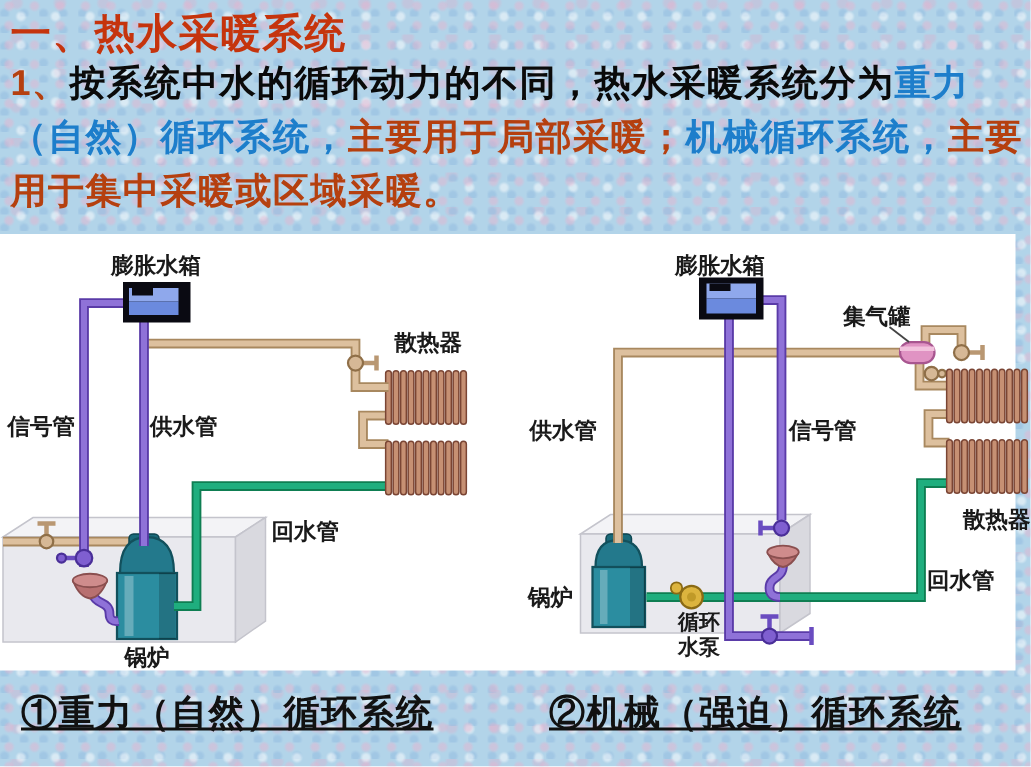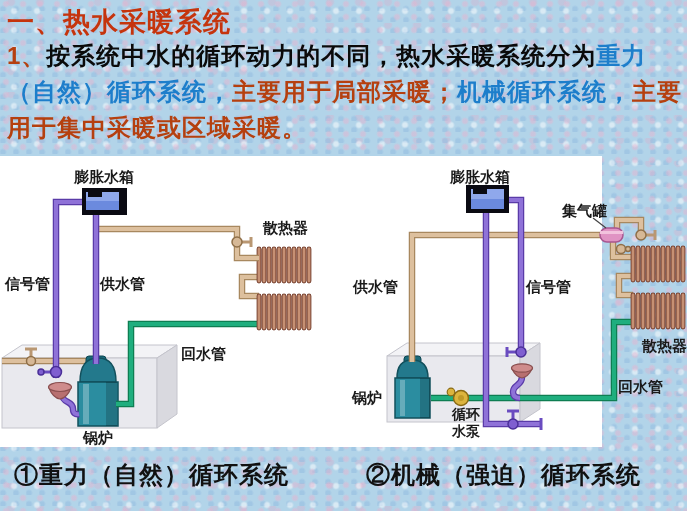--- a/index.html
+++ b/index.html
@@ -20,29 +20,29 @@
     font-size:27px;font-weight:bold;color:#c5340d;letter-spacing:1px;white-space:nowrap;
   }
   .para{
     position:absolute;left:7px;top:38px;width:676px;
     font-size:24px;font-weight:bold;line-height:36px;letter-spacing:1px;
     color:#0a0a0a;
   }
   .para .c-red{color:#b5400f;}
   .para .c-blue{color:#1d7ecb;}
   .white-band{
-    position:absolute;left:0;top:156px;width:602px;height:291px;background:#ffffff;
+    position:absolute;left:0;top:156px;width:677px;height:291px;background:#ffffff;
   }
   .diagram{position:absolute;top:0;}
   .diagram.left{left:0;}
   .diagram.right{left:345px;}
   .caption{
     position:absolute;top:459px;
     font-family:"Liberation Serif", serif;font-size:24px;font-weight:bold;color:#111;
-    white-space:nowrap;letter-spacing:1px;
+    white-space:nowrap;letter-spacing:1px;text-decoration:underline;
   }
   .caption.left{left:14px;}
   .caption.right{left:366px;}
   
   .lbl{font-family:"Liberation Serif", serif;font-size:15px;font-weight:bold;fill:#1a1a1a;}
   .lbl-s{font-family:"Liberation Serif", serif;font-size:14px;font-weight:bold;fill:#1a1a1a;}
   .p-dark{stroke:#5a3ba8;stroke-width:6.5;fill:none;}
   .p-lite{stroke:#8f72d8;stroke-width:4;fill:none;}
   .t-dark{stroke:#a8885f;stroke-width:6.5;fill:none;}
   .t-lite{stroke:#ddc09e;stroke-width:4;fill:none;}

